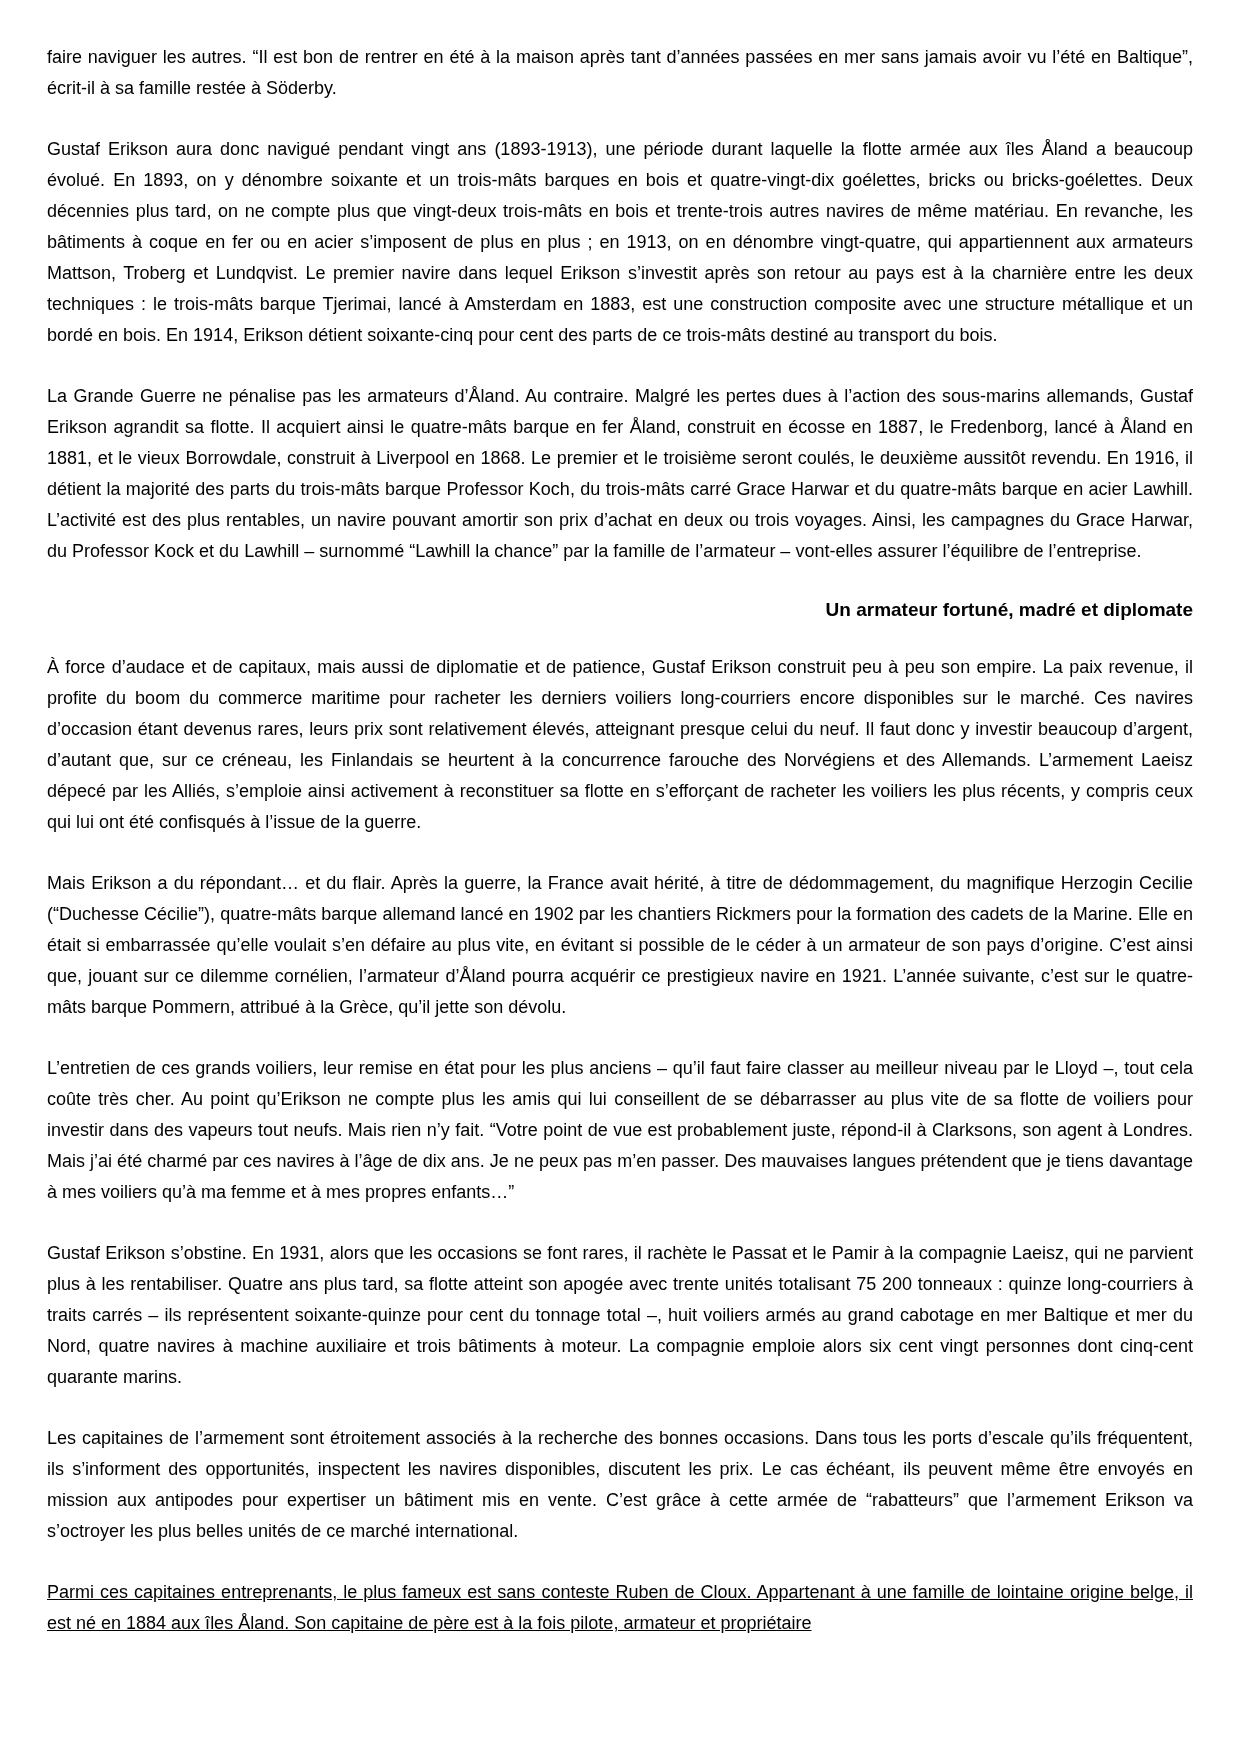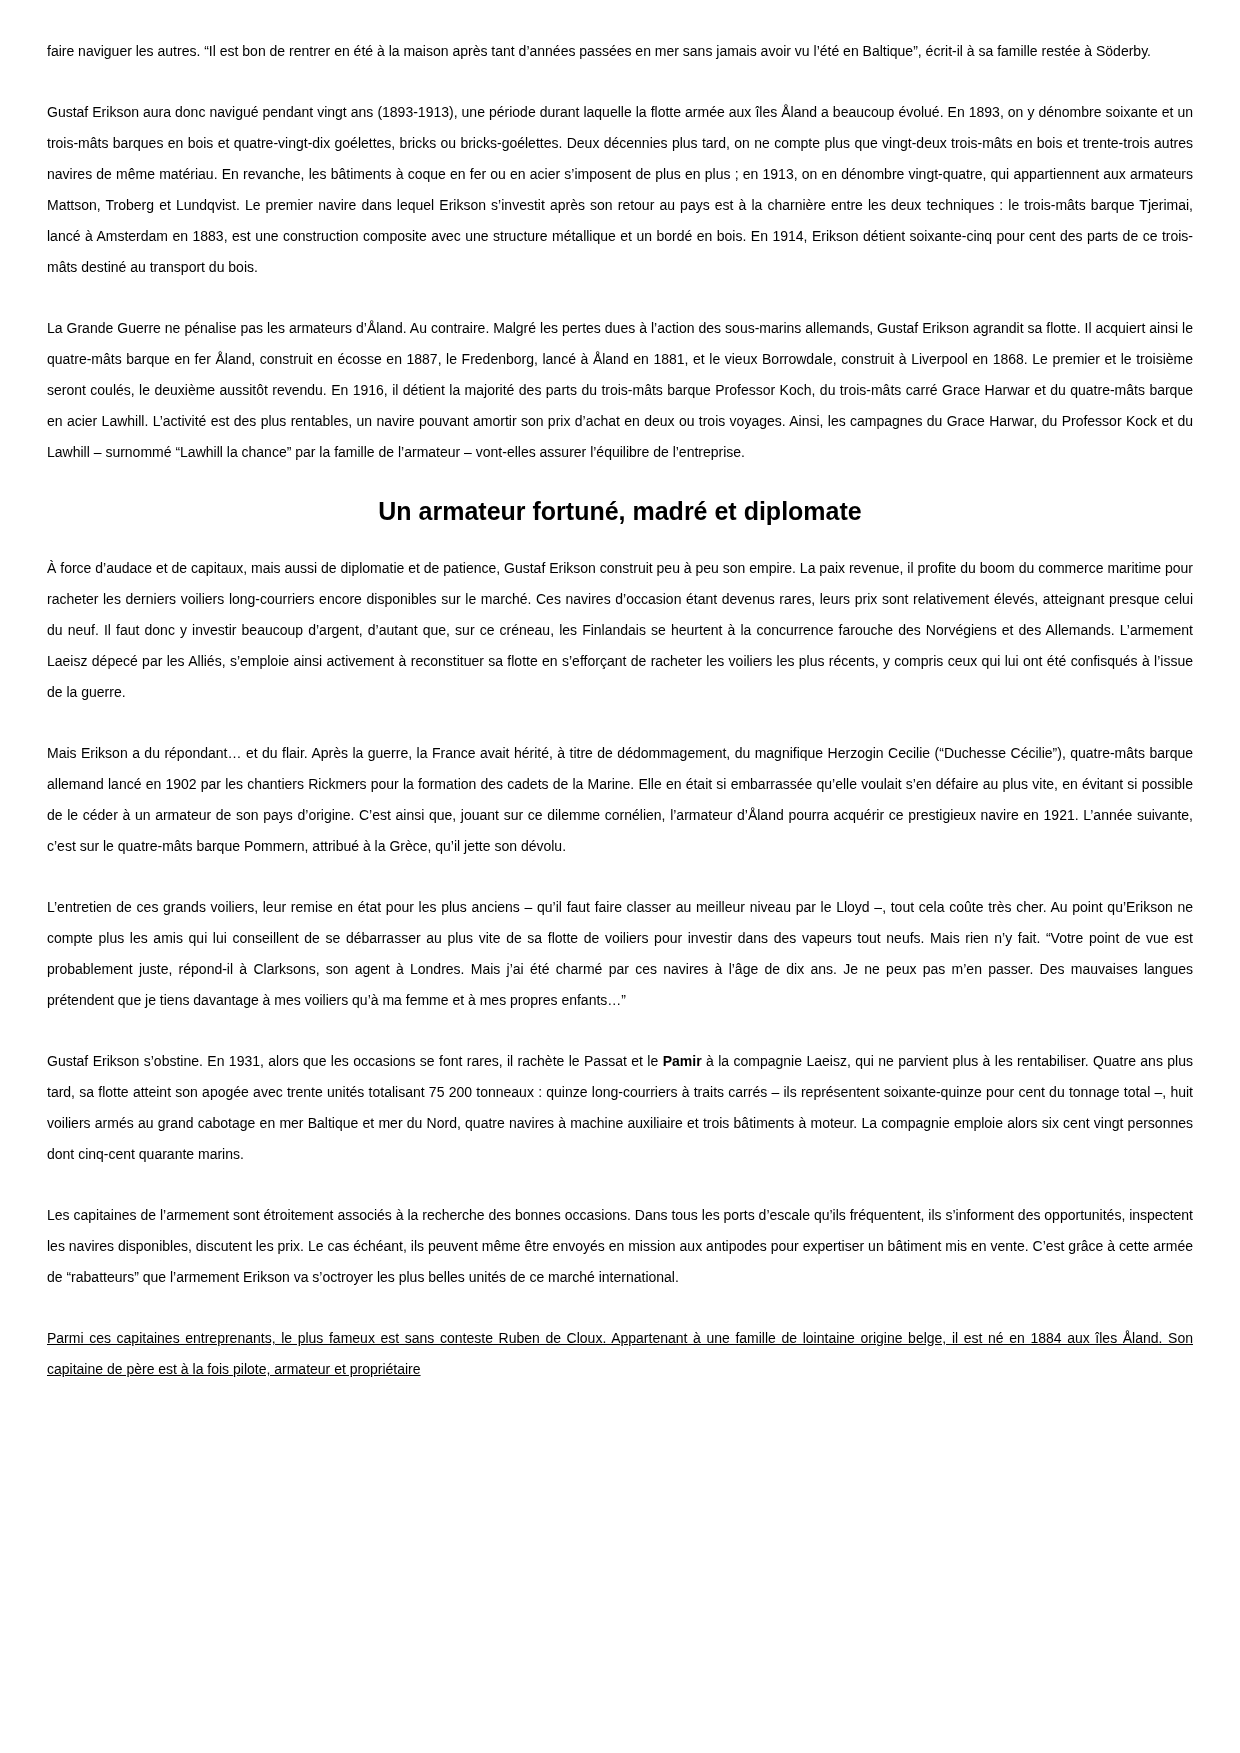--- a/index.html
+++ b/index.html
@@ -15,39 +15,39 @@
     -webkit-font-smoothing: antialiased;
   }
   .page {
     box-sizing: border-box;
     width: 1240px;
     min-height: 1753px;
     padding: 30px 47px 40px 47px;
     background: #ffffff;
   }
   .doc p {
-    margin: 6px 0 30px 0;
-    font-size: 14px;
+    margin: 12px 0 30px 0;
+    font-size: 18px;
     line-height: 31px;
     text-align: justify;
     text-justify: inter-word;
   }
   .doc h2 {
     margin: 6px 0 29px 0;
-    font-size: 25px;
+    font-size: 19px;
     line-height: 26px;
     font-weight: bold;
-    text-align: center;
+    text-align: right;
   }
   .doc p:last-child {
     margin-bottom: 0;
     text-decoration: underline;
   }
   .italic { }
-  .bold   { font-weight: bold; }
+  .bold   { font-weight: normal; }
 </style>
 </head>
 <body>
 
 <div class="page">
   <div class="doc" id="doc">
       <p><span>faire naviguer les autres. “Il est bon de rentrer en été à la maison après tant d’années passées en mer sans jamais avoir vu l’été en Baltique”, écrit-il à sa famille restée à Söderby.</span></p>
       <p><span>Gustaf Erikson aura donc navigué pendant vingt ans (1893-1913), une période durant laquelle la flotte armée aux îles Åland a beaucoup évolué. En 1893, on y dénombre soixante et un trois-mâts barques en bois et quatre-vingt-dix goélettes, bricks ou bricks-goélettes. Deux décennies plus tard, on ne compte plus que vingt-deux trois-mâts en bois et trente-trois autres navires de même matériau. En revanche, les bâtiments à coque en fer ou en acier s’imposent de plus en plus ; en 1913, on en dénombre vingt-quatre, qui appartiennent aux armateurs Mattson, Troberg et Lundqvist. Le premier navire dans lequel Erikson s’investit après son retour au pays est à la charnière entre les deux techniques : le trois-mâts barque </span><span class="italic">Tjerimai</span><span>, lancé à Amsterdam en 1883, est une construction composite avec une structure métallique et un bordé en bois. En 1914, Erikson détient soixante-cinq pour cent des parts de ce trois-mâts destiné au transport du bois.</span></p>
       <p><span>La Grande Guerre ne pénalise pas les armateurs d’Åland. Au contraire. Malgré les pertes dues à l’action des sous-marins allemands, Gustaf Erikson agrandit sa flotte. Il acquiert ainsi le quatre-mâts barque en fer </span><span class="italic">Åland</span><span>, construit en écosse en 1887, le </span><span class="italic">Fredenborg,</span><span> lancé à Åland en 1881, et le vieux </span><span class="italic">Borrowdale</span><span>, construit à Liverpool en 1868. Le premier et le troisième seront coulés, le deuxième aussitôt revendu. En 1916, il détient la majorité des parts du trois-mâts barque </span><span class="italic">Professor Koch</span><span>, du trois-mâts carré </span><span class="italic">Grace Harwar</span><span> et du quatre-mâts barque en acier </span><span class="italic">Lawhill</span><span>. L’activité est des plus rentables, un navire pouvant amortir son prix d’achat en deux ou trois voyages. Ainsi, les campagnes du </span><span class="italic">Grace Harwar</span><span>, du </span><span class="italic">Professor Kock</span><span> et du </span><span class="italic">Lawhill</span><span> – surnommé “</span><span class="italic">Lawhill</span><span> la chance” par la famille de l’armateur – vont-elles assurer l’équilibre de l’entreprise.</span></p>
       <h2><span>Un armateur fortuné, madré et diplomate</span></h2>

